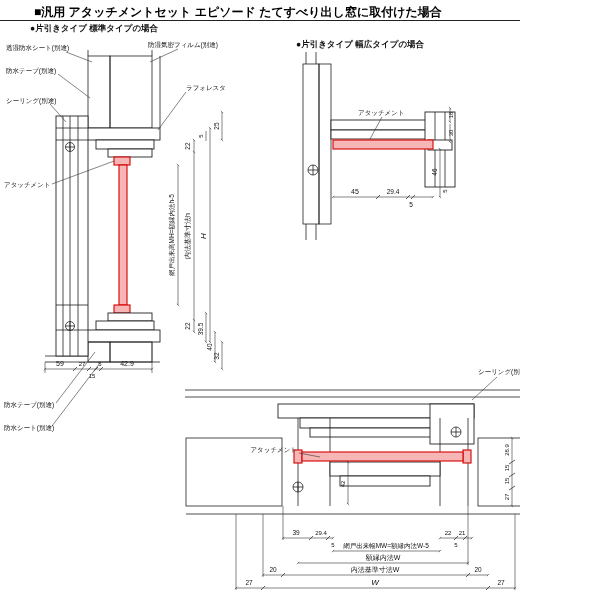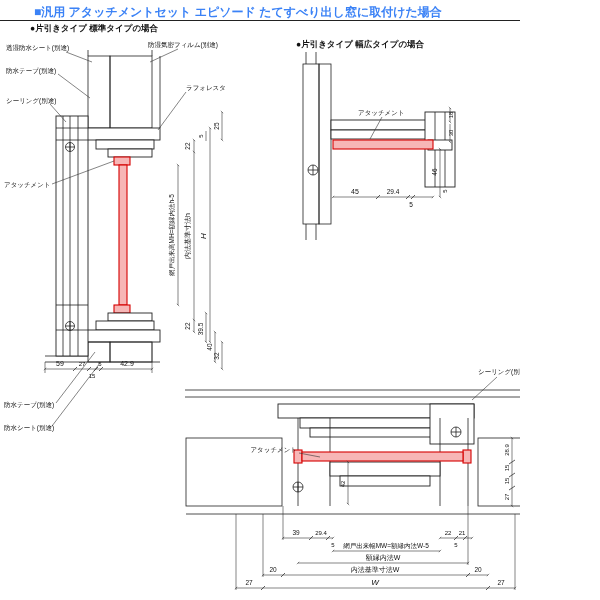--- a/index.html
+++ b/index.html
@@ -1,17 +1,17 @@
 <!DOCTYPE html>
 <html><head>
 <meta charset="utf-8">
 <style>
   html,body{margin:0;padding:0;background:#fff;}
   .page{position:relative;width:520px;height:600px;background:#fff;overflow:hidden;
-        font-family:"Liberation Sans",sans-serif;color:#3b82f6;}
+        font-family:"Liberation Sans",sans-serif;color:#000000;}
   .title{position:absolute;left:34px;top:4px;font-size:12px;font-weight:bold;white-space:nowrap;}
   .title-rule{position:absolute;left:0;top:20px;width:600px;border-top:1.5px solid #222;height:0;}
   svg{position:absolute;left:0;top:0;}
   svg text{font-family:"Liberation Sans",sans-serif;fill:#111;}
   .t6{font-size:6px}.t65{font-size:6.5px}.t7{font-size:7px}.t8{font-size:8px}
   .t85{font-size:8.5px;font-weight:bold}
   .it{font-style:italic}
   .mid{text-anchor:middle}.end{text-anchor:end}
   .ln{stroke:#222;stroke-width:0.8;fill:none}
   .part{fill:#ffffff;stroke:#222;stroke-width:0.9}

